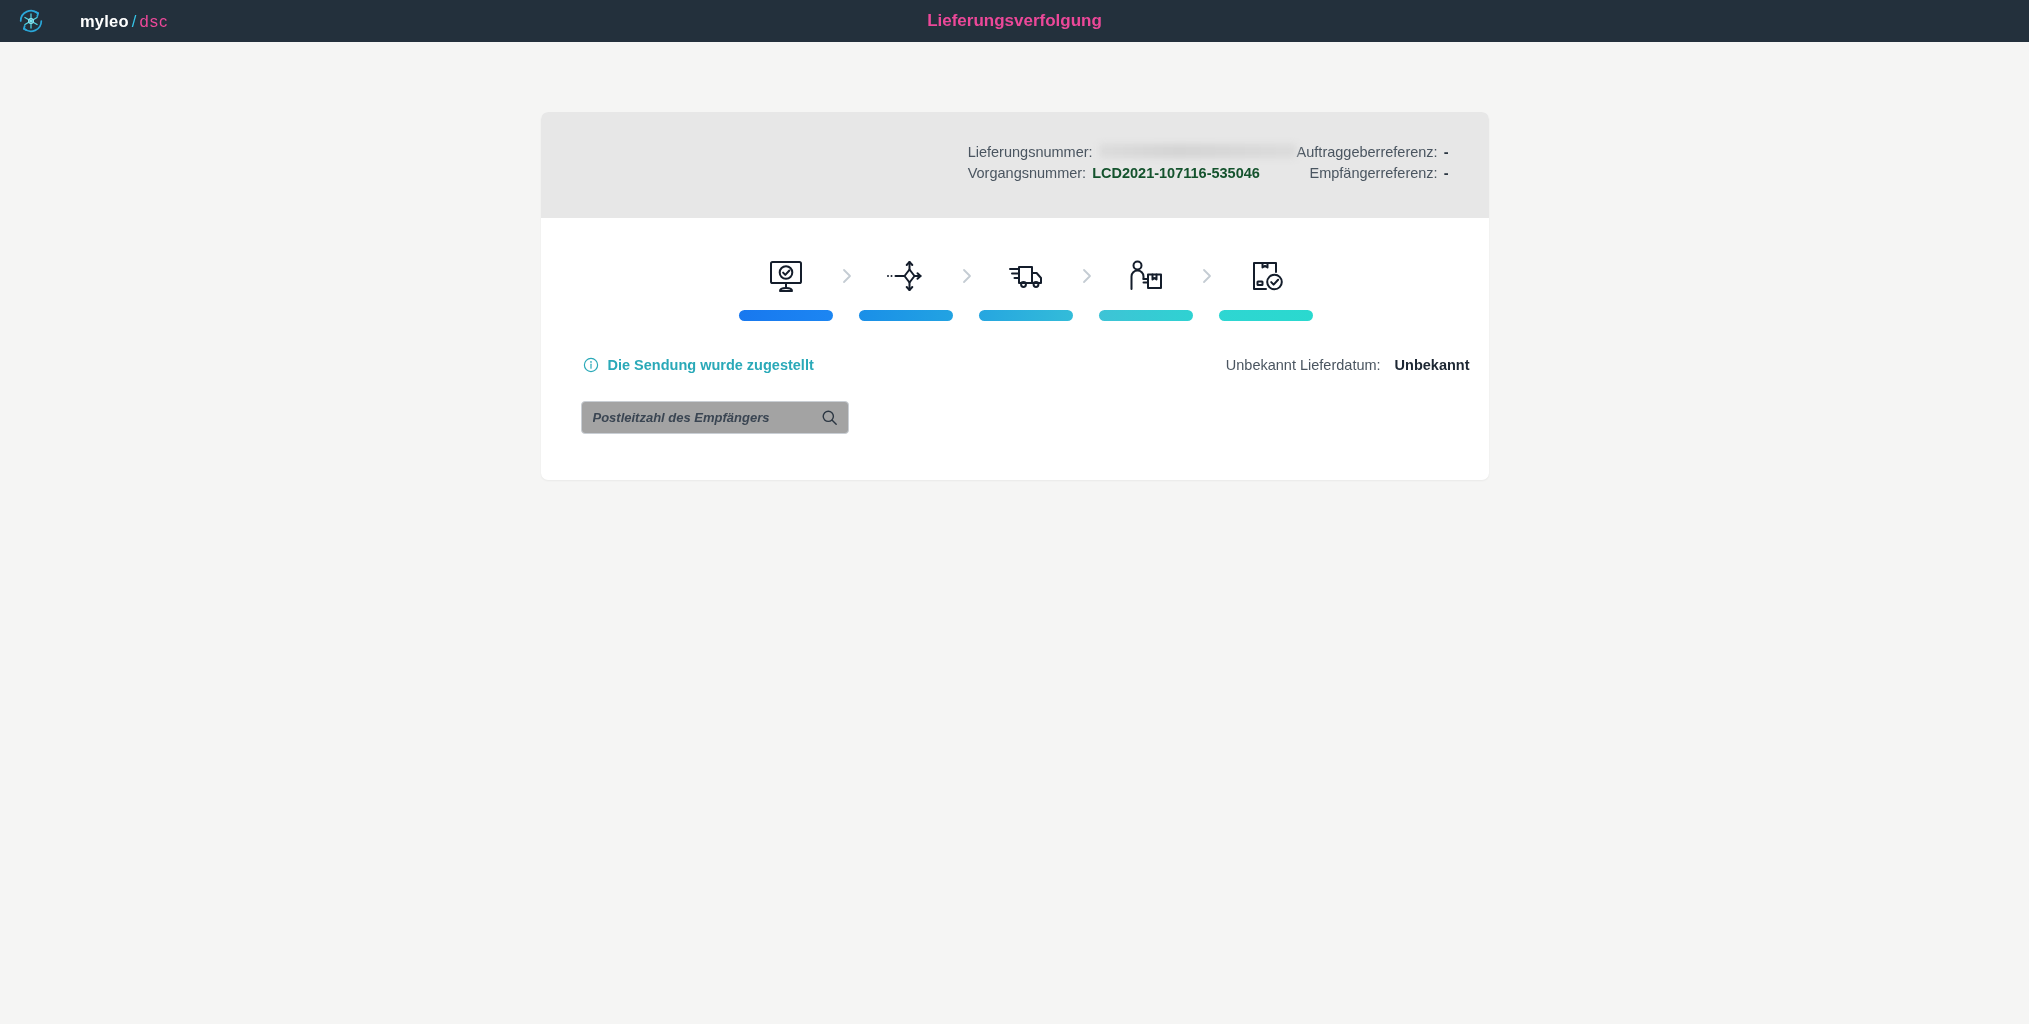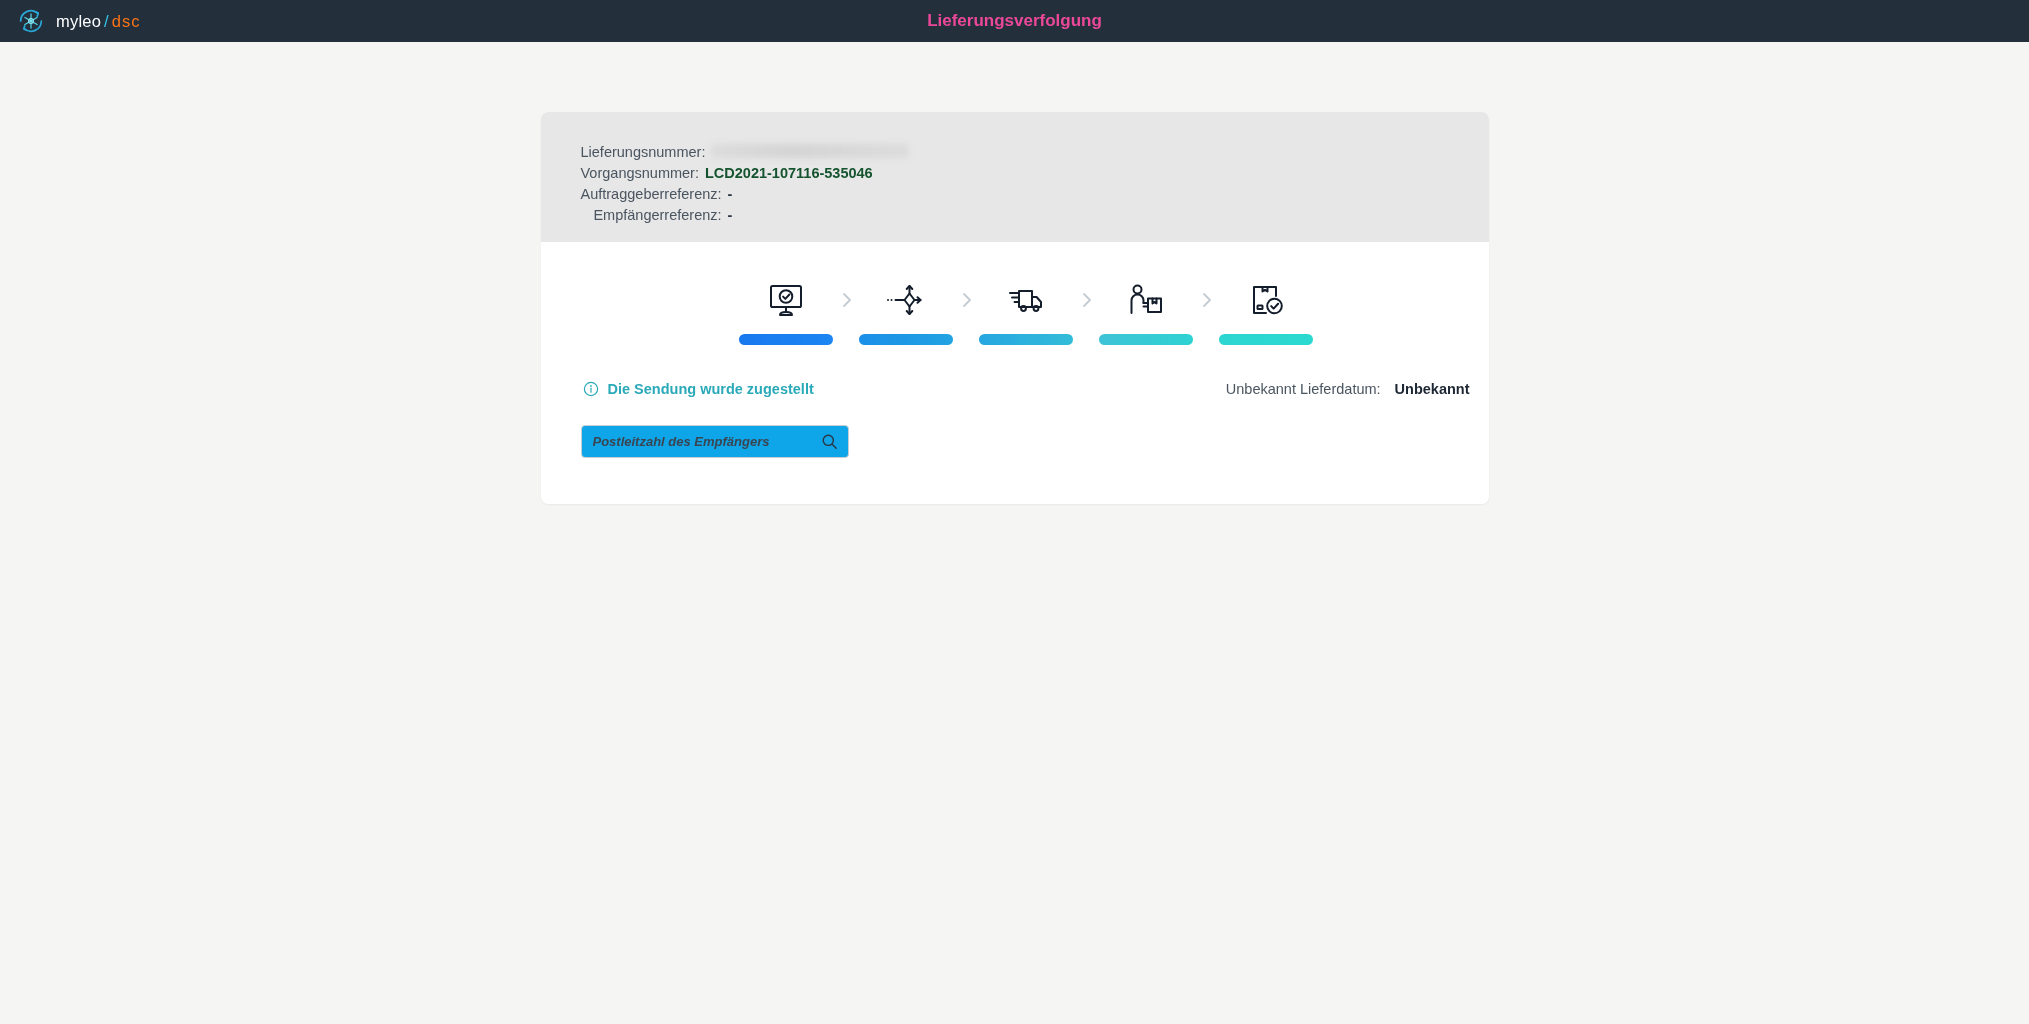--- a/index.html
+++ b/index.html
@@ -31,23 +31,23 @@
     width: 30px; height: 30px;
     display: block;
   }
   .brand-text {
     font-size: 16.5px;
     letter-spacing: .2px;
     display: flex;
     align-items: baseline;
     gap: 2px;
   }
-  .brand-myleo { color: #ffffff; font-weight: normal; }
+  .brand-myleo { color: #ffffff; font-weight: bold; margin-left: 24px; }
   .brand-slash { color: #36c5e8; font-weight: normal; padding: 0 1px; }
-  .brand-dsc   { color: #f97316; font-weight: normal; letter-spacing: 1px; }
+  .brand-dsc   { color: #ec4899; font-weight: normal; letter-spacing: 1px; }
 
   .topbar-title {
     position: absolute;
     left: 0; right: 0;
     top: 0; bottom: 0;
     display: flex;
     align-items: center;
     justify-content: center;
     color: #ec4899;
     font-size: 17px;
@@ -71,21 +71,20 @@
 
   
   .card-head {
     background: #e7e7e7;
     border-radius: 7px 7px 0 0;
     padding: 30px 40px 16px 40px;
     display: flex;
     justify-content: flex-end;
     align-items: flex-start;
     min-height: 106px;
-    flex-direction: column;
   }
   .head-left, .head-right {
     font-size: 14.5px;
     line-height: 21px;
     color: #4a5560;
   }
   .head-right { text-align: right; }
   .head-row { white-space: nowrap; display: flex; gap: 6px; }
   .head-row.right { justify-content: flex-end; }
   .head-label { color: #4a5560; }
@@ -173,21 +172,21 @@
   }
   .status-right .val { color: #1d2733; font-weight: bold; }
 
   
   .search-wrap { margin-top: 28px; }
   .search-box {
     width: 268px;
     height: 33px;
     border: 1px solid #c9ced4;
     border-radius: 4px;
-    background: #0ea5e9;
+    background: #a3a3a3;
     display: flex;
     align-items: center;
     padding: 0 10px 0 11px;
     justify-content: space-between;
   }
   .search-input {
     flex: 1;
     border: 0;
     outline: 0;
     font-family: "Liberation Sans", sans-serif;

